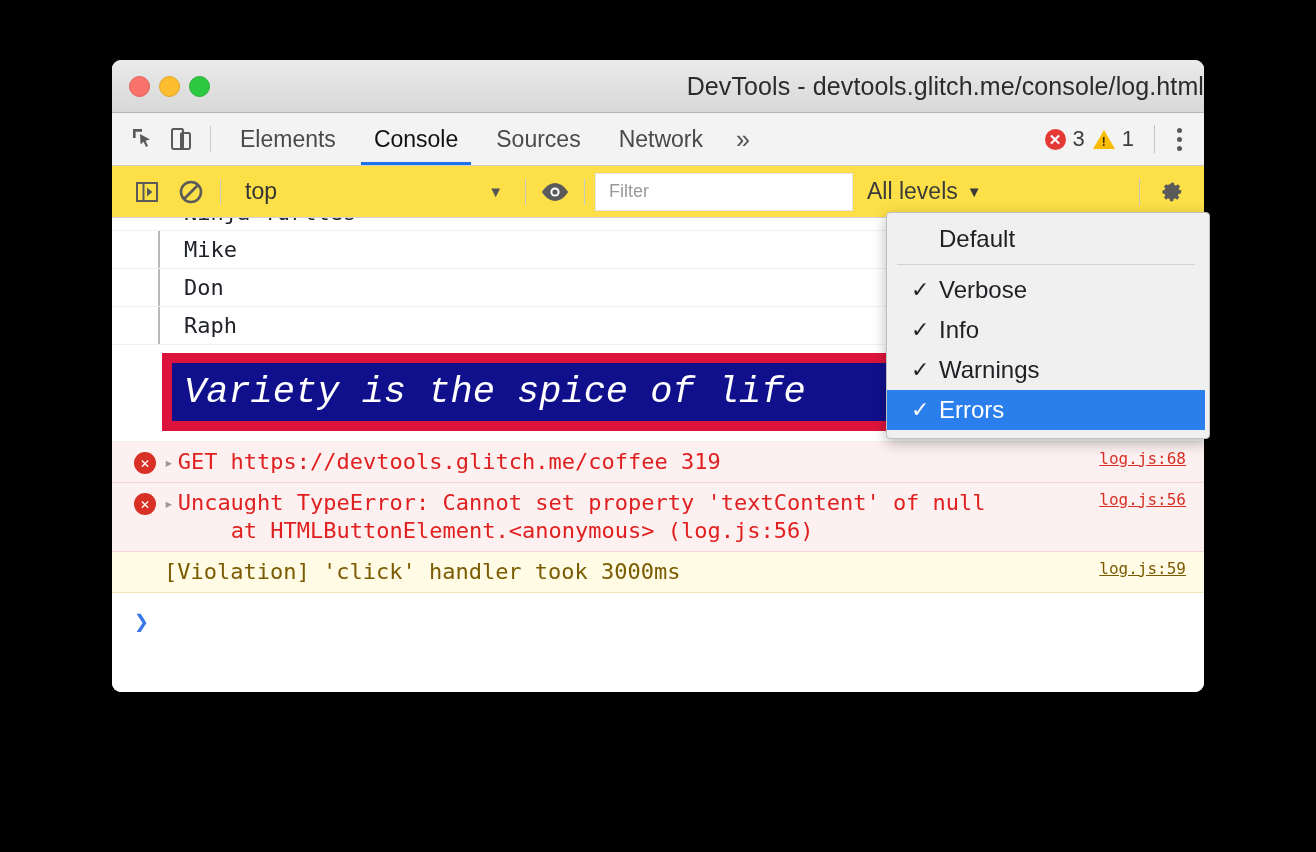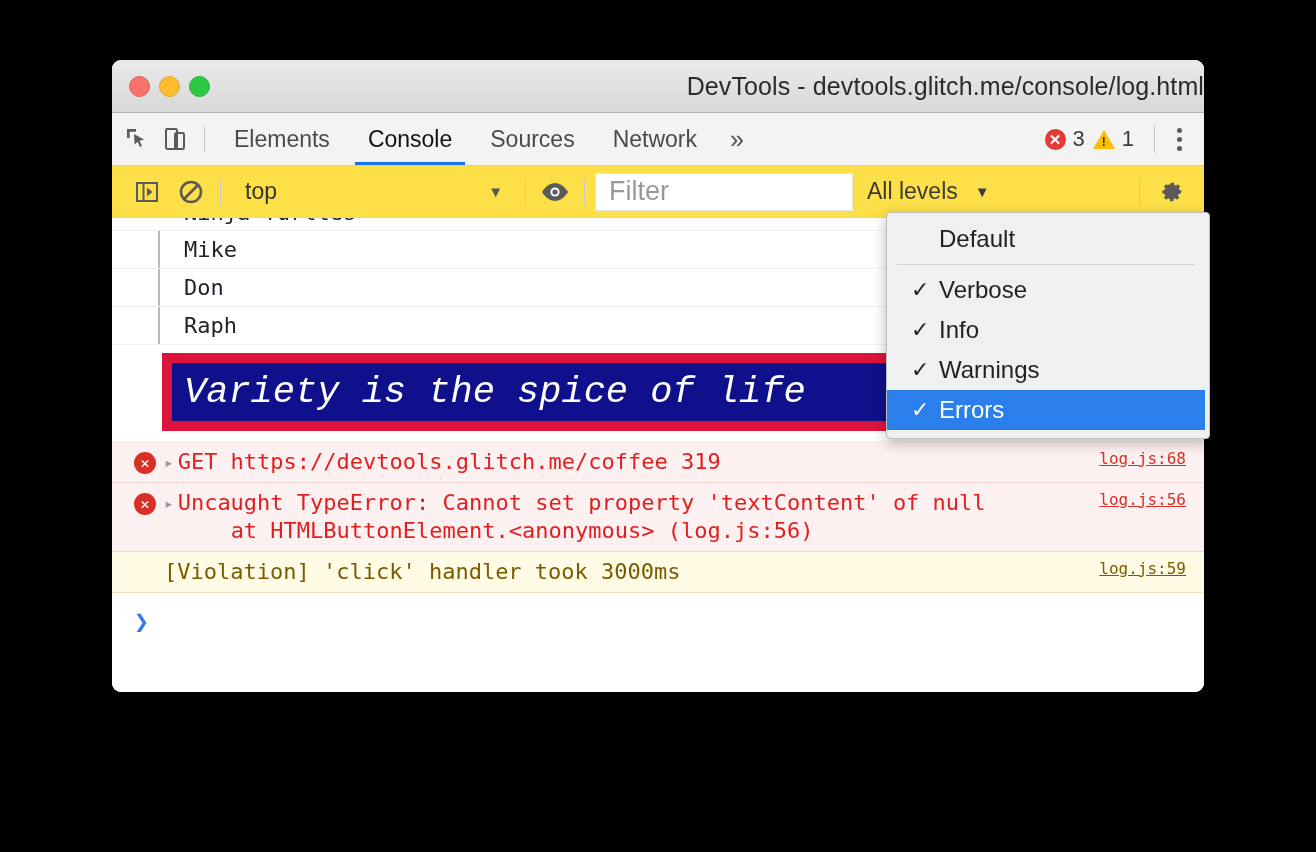--- a/index.html
+++ b/index.html
@@ -59,21 +59,21 @@
   }
 
   
   .tabbar {
     position: relative;
     height: 52px;
     background: #f3f3f3;
     border-bottom: 1px solid #cdcdcd;
     display: flex;
     align-items: center;
-    padding-left: 6px;
+    padding-left: 12px;
   }
   .tb-icon {
     width: 38px; height: 38px;
     display: flex; align-items: center; justify-content: center;
     color: #5a5a5a;
     cursor: default;
   }
   .tb-sep {
     width: 1px; height: 26px;
     background: #c9c9c9;
@@ -159,30 +159,30 @@
     position: absolute;
     right: 12px;
     font-size: 15px;
     color: #555;
   }
   .filter-input {
     width: 258px;
     height: 38px;
     background: #ffffff;
     border: 1px solid #e3e3e3;
-    font-size: 27px;
+    font-size: 18px;
     color: #999;
     display: flex;
     align-items: center;
     padding-left: 13px;
     box-sizing: border-box;
   }
   .levels {
     display: flex; align-items: center;
-    gap: 17px;
+    gap: 9px;
     font-size: 23px;
     color: #3a3a3a;
     margin-left: 14px;
     white-space: nowrap;
   }
   .levels .caret { font-size: 15px; }
   .conbar-right {
     position: absolute; right: 14px; top: 0; bottom: 0;
     display: flex; align-items: center;
   }

